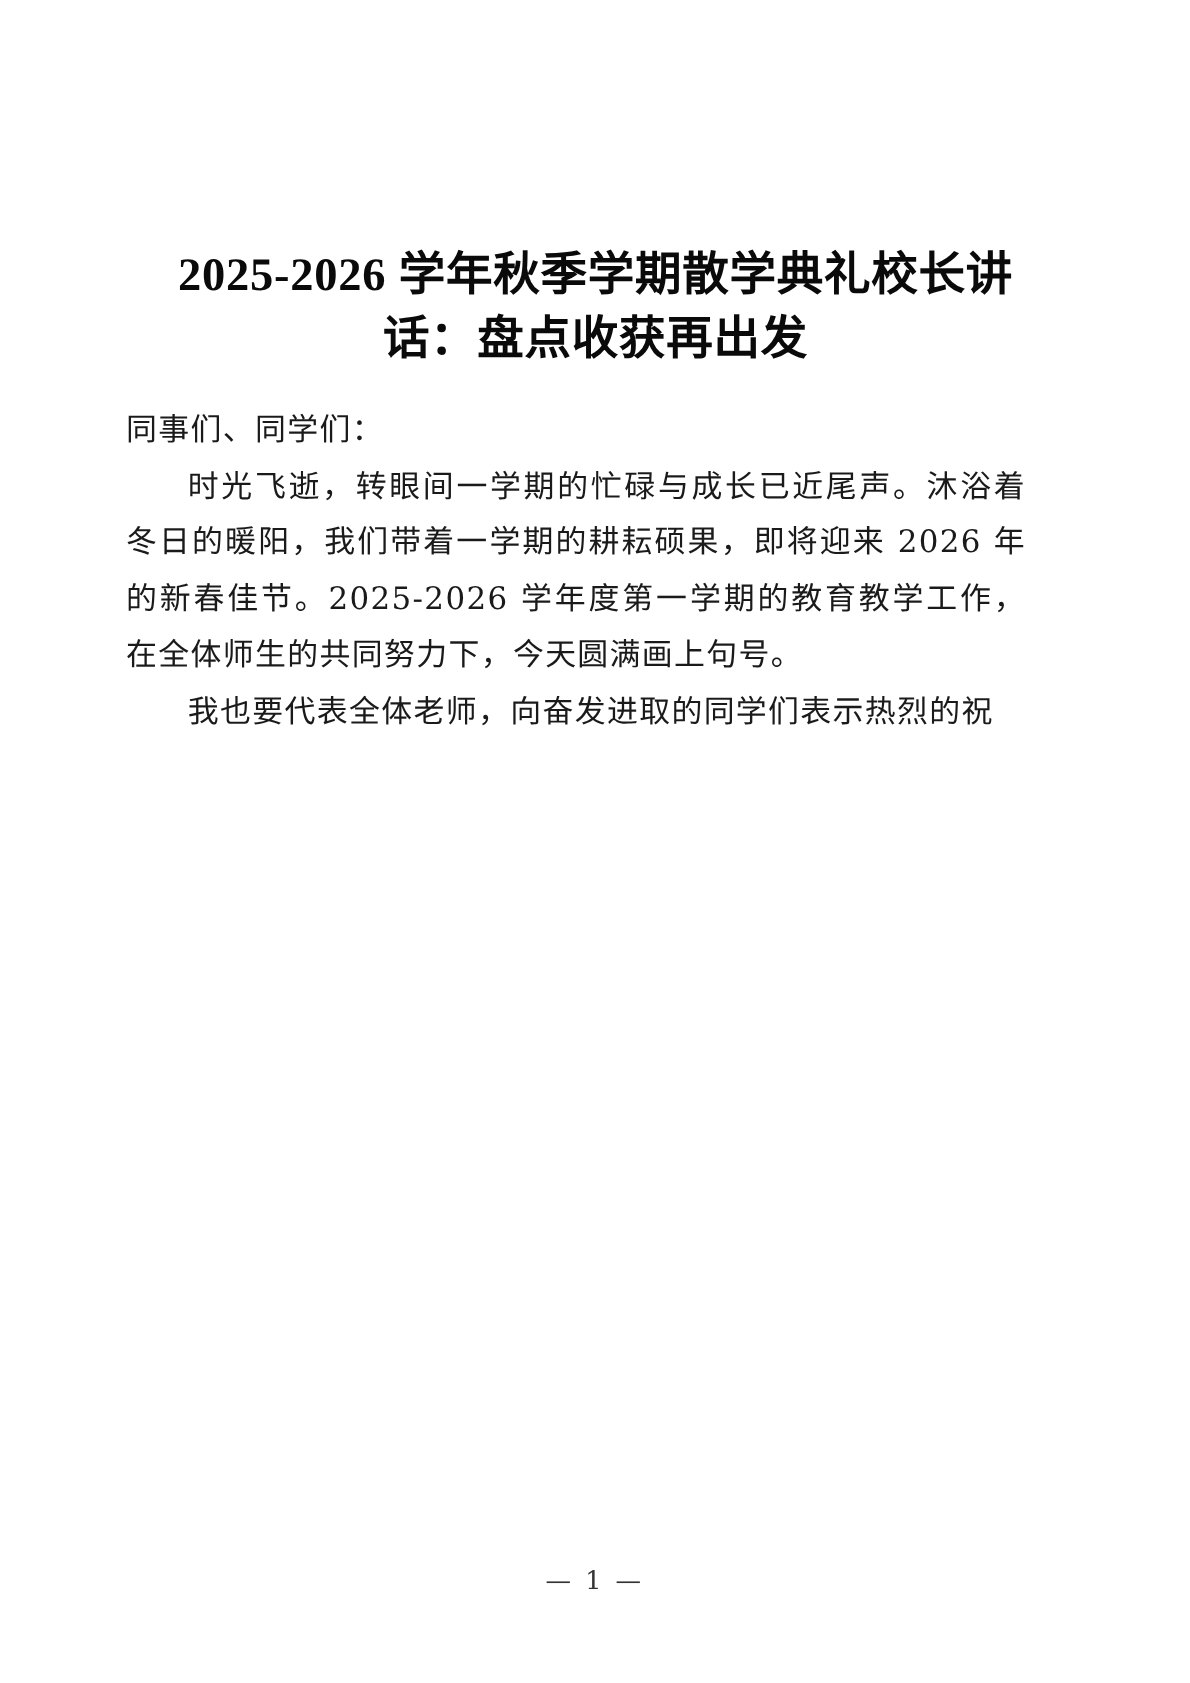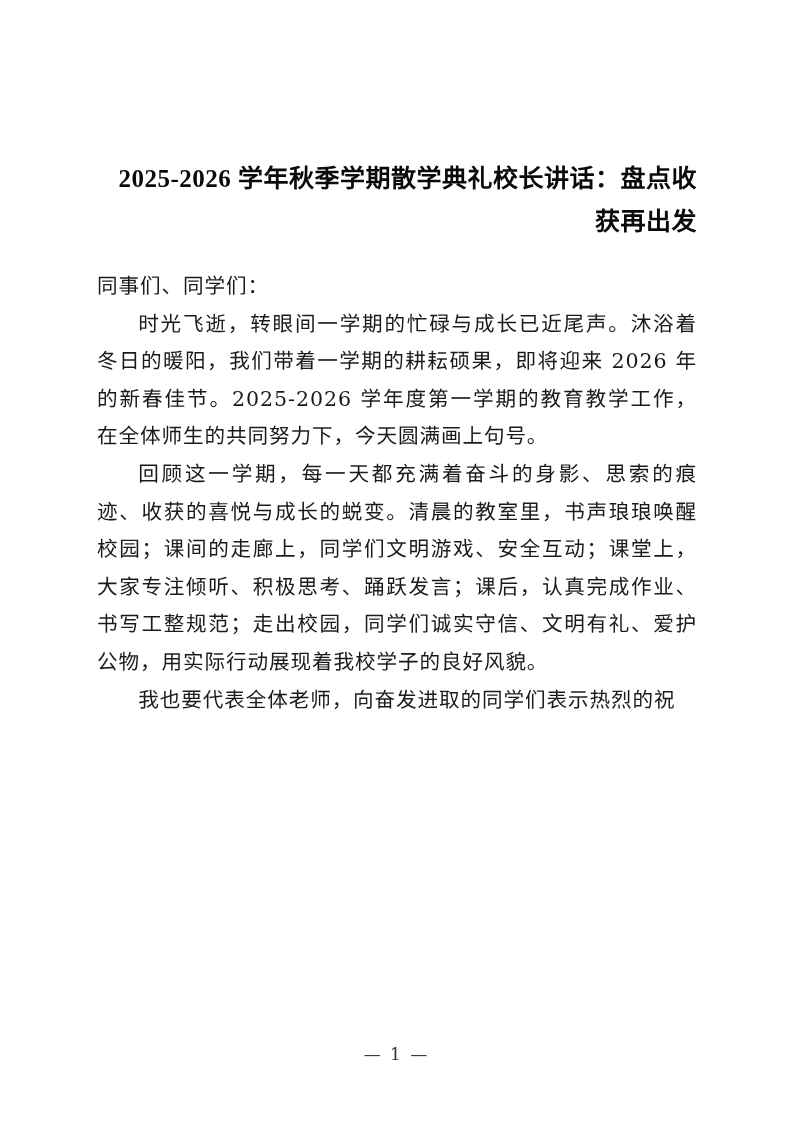--- a/index.html
+++ b/index.html
@@ -18,34 +18,34 @@
     font-family: "DejaVu Serif", "Liberation Serif", serif;
     color: #000000;
   }
 
   
   .doc-title {
     position: absolute;
     left: 97px;
     top: 140px;
     width: 600px;
-    text-align: right;
+    text-align: center;
     font-family: "Liberation Serif", "DejaVu Serif", serif;
     font-weight: bold;
-    font-size: 25px;
+    font-size: 31px;
     line-height: 43px;
     letter-spacing: 0.5px;
     color: #0a0a0a;
     white-space: pre-wrap;
   }
 
   
   .body-block {
     position: absolute;
-    left: 97px;
+    left: 84px;
     top: 268px;
     width: 600px;
   }
   .para {
     font-family: "DejaVu Serif", "Liberation Serif", serif;
     font-size: 20.6px;
     line-height: 37.6px;
     color: #1a1a1a;
     text-align: justify;
     text-justify: inter-character;
@@ -80,21 +80,20 @@
 
   <h1 class="doc-title">2025-2026 学年秋季学期散学典礼校长讲话：盘点收获再出发</h1>
 
   <div class="body-block">
 
     <p class="para flush">同事们、同学们：</p>
 
 
     <p class="para indent">时光飞逝，转眼间一学期的忙碌与成长已近尾声。沐浴着冬日的暖阳，我们带着一学期的耕耘硕果，即将迎来 2026 年的新春佳节。2025-2026 学年度第一学期的教育教学工作，在全体师生的共同努力下，今天圆满画上句号。</p>
 
-    <p class="para indent">回顾这一学期，每一天都充满着奋斗的身影、思索的痕迹、收获的喜悦与成长的蜕变。清晨的教室里，书声琅琅唤醒校园；课间的走廊上，同学们文明游戏、安全互动；课堂上，大家专注倾听、积极思考、踊跃发言；课后，认真完成作业、书写工整规范；走出校园，同学们诚实守信、文明有礼、爱护公物，用实际行动展现着我校学子的良好风貌。</p>
 
 
     <p class="para indent">我也要代表全体老师，向奋发进取的同学们表示热烈的祝</p>
 
   </div>
 
   <div class="footer">— 1 —</div>
 
 </div>
 

